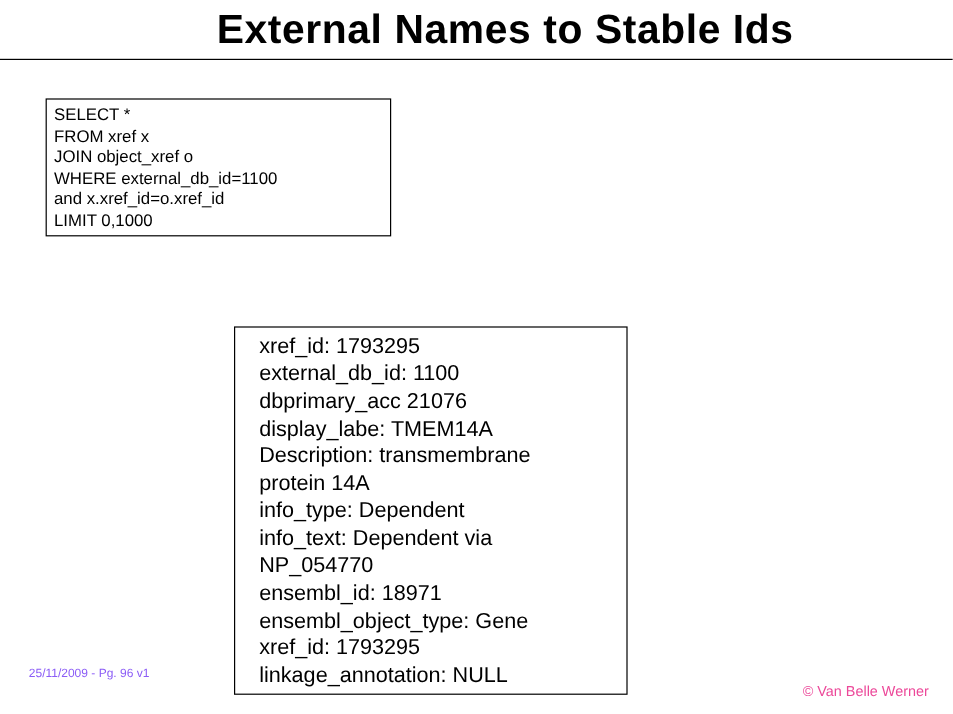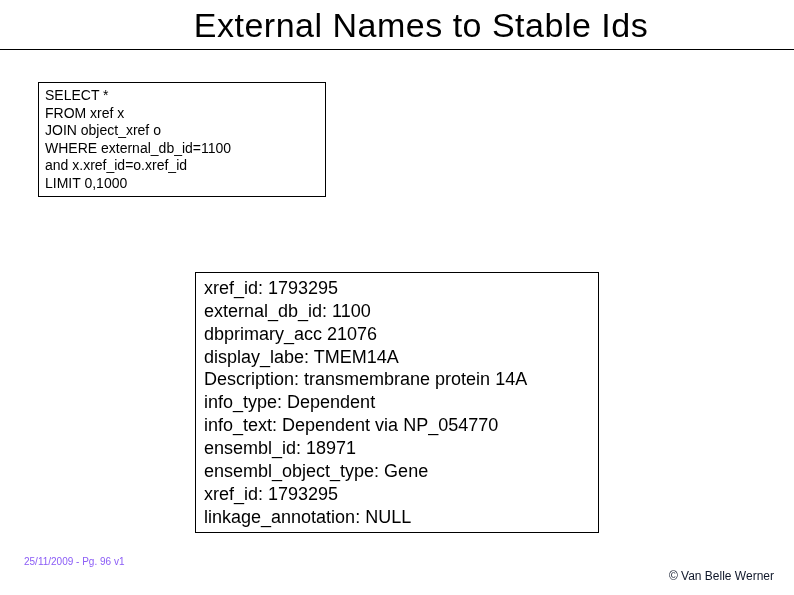--- a/index.html
+++ b/index.html
@@ -11,58 +11,58 @@
     position: relative;
     color: #000000;
   }
   .title-wrap {
     padding-top: 6px;
     border-bottom: 1px solid #000;
     padding-bottom: 4px;
   }
   .title {
     font-size: 34px;
-    font-weight: 400;
+    font-weight: 700;
     text-align: center;
     letter-spacing: 0.5px;
     padding-left: 48px;
   }
   .sql-box {
     position: absolute;
     left: 38px;
     top: 82px;
     width: 288px;
     border: 1px solid #000;
     padding: 4px 6px;
     font-size: 14px;
     line-height: 1.25;
   }
   .result-box {
     position: absolute;
     left: 195px;
     top: 272px;
-    width: 404px;
+    width: 328px;
     border: 1px solid #000;
-    padding: 4px 8px;
+    padding: 4px 20px;
     font-size: 18px;
     line-height: 1.27;
   }
   .footer-left {
     position: absolute;
     left: 24px;
     bottom: 28px;
     font-size: 10px;
     color: #8b5cf6;
   }
   .footer-right {
     position: absolute;
     right: 20px;
     bottom: 12px;
     font-size: 12px;
-    color: #0f172a;
+    color: #ec4899;
   }
 </style>
 </head>
 <body>
 
 <div class="title-wrap">
   <h1 class="title">External Names to Stable Ids</h1>
 </div>
 
 <div class="sql-box">

